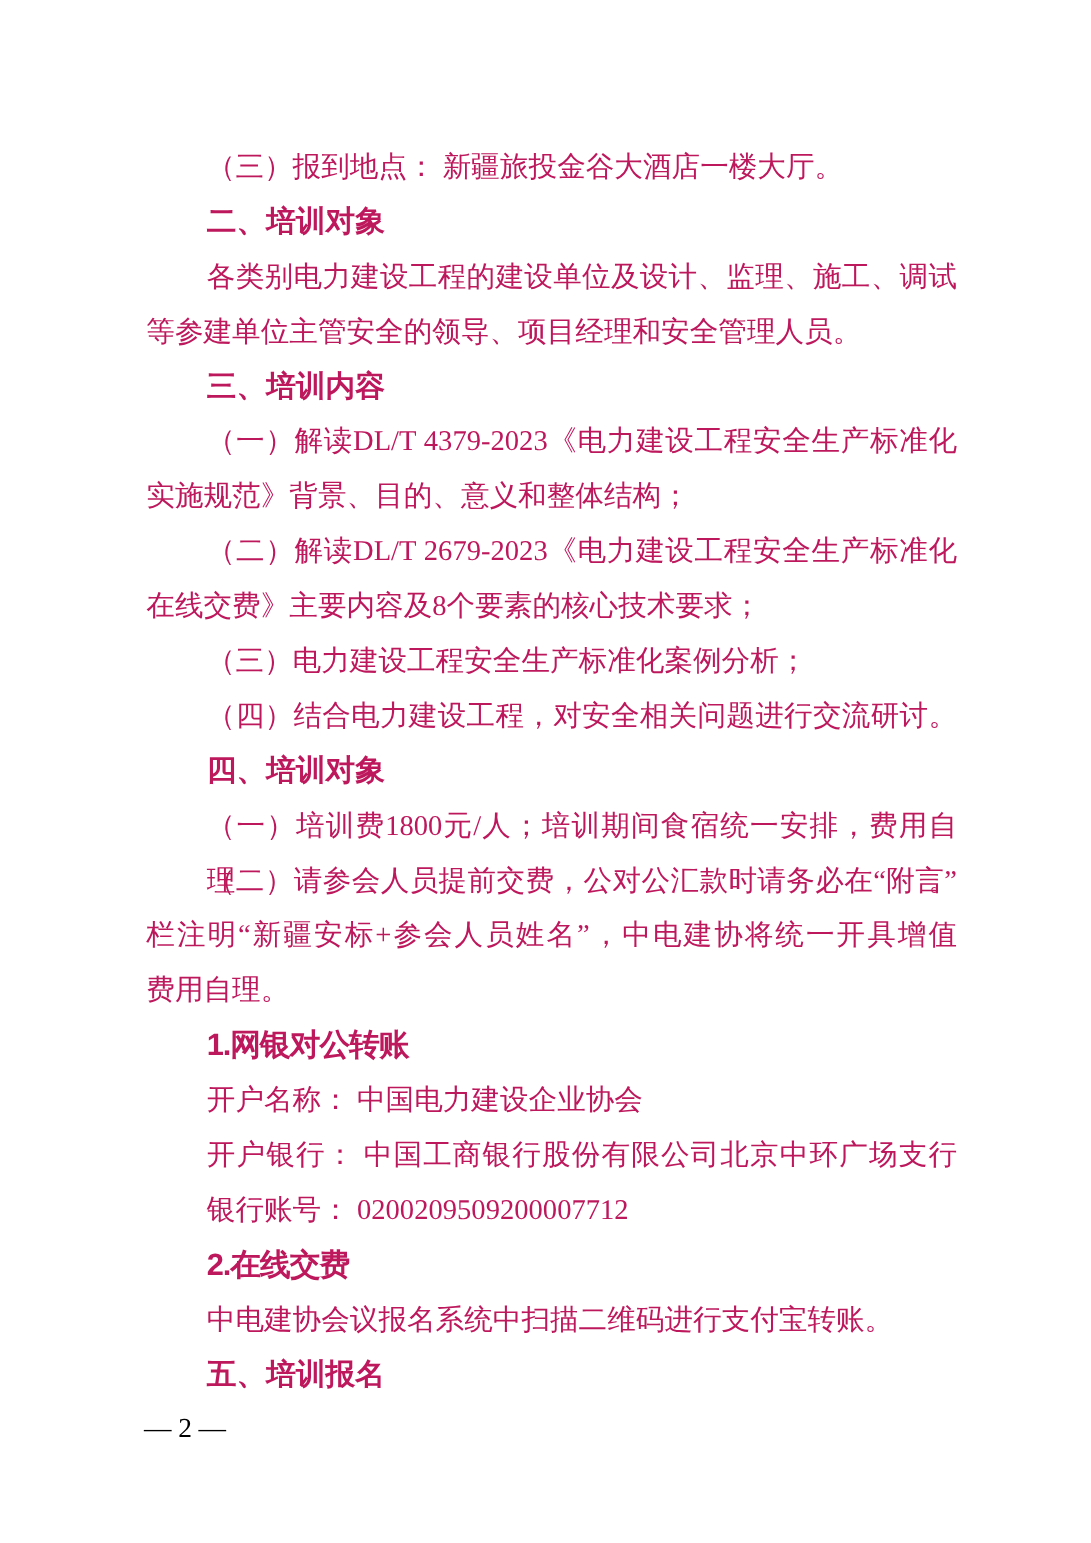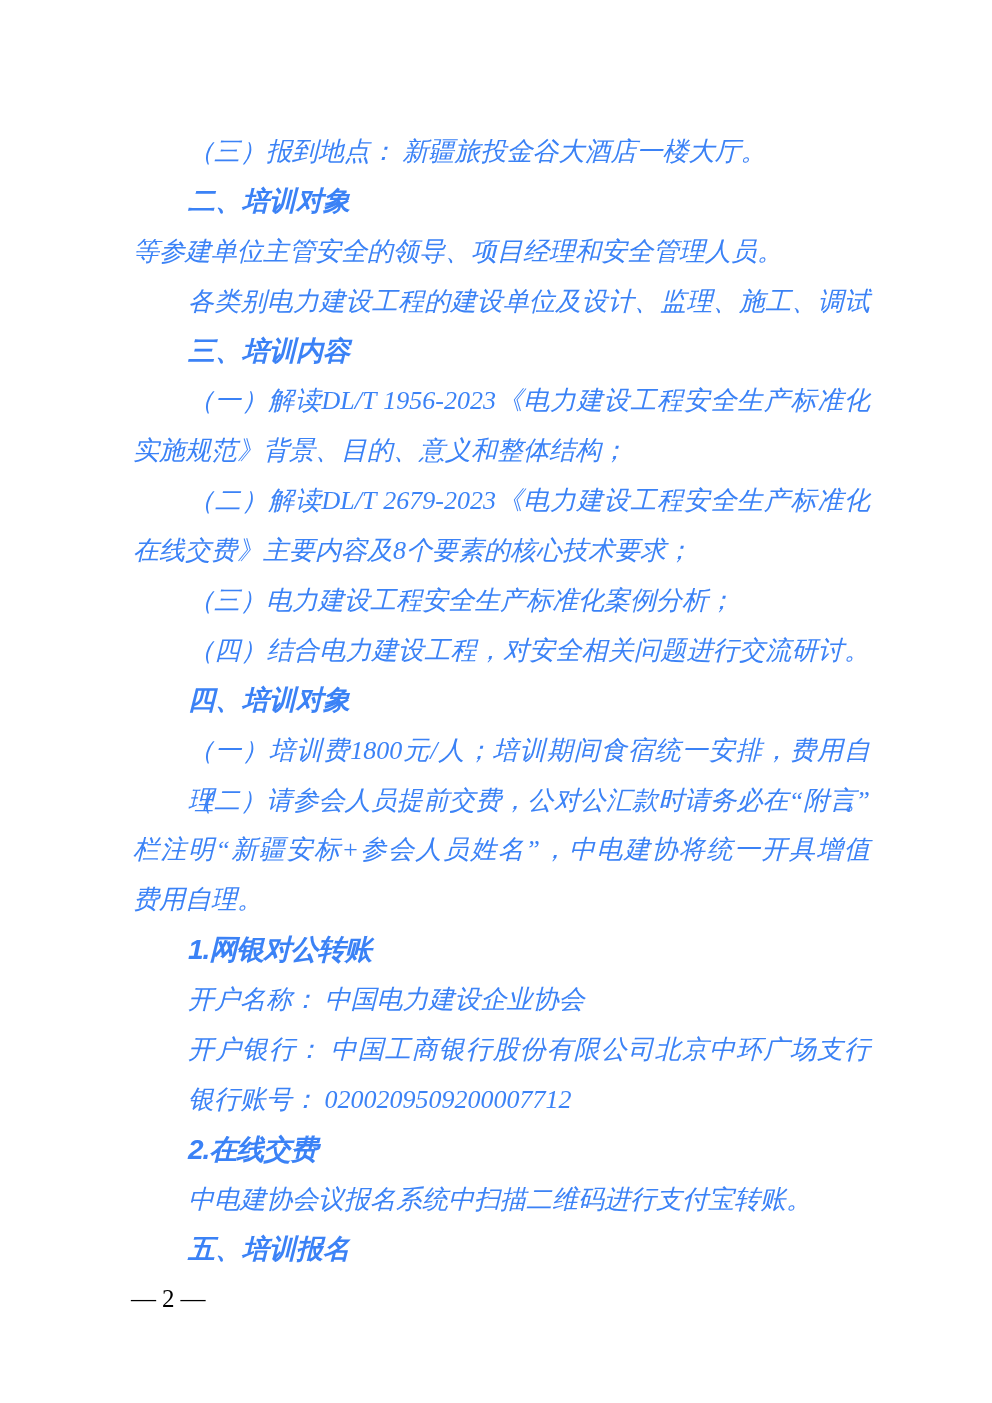--- a/index.html
+++ b/index.html
@@ -20,23 +20,22 @@
     left: 133px;
     top: 0;
     width: 737px;
     padding-top: 127px;
   }
   .line {
     height: 49.9px;
     line-height: 49.9px;
     font-size: 26px;
     font-family: "Liberation Serif", "DejaVu Serif", serif;
-    color: #3b82f6;
+    color: #be185d;
     text-align: left;
-    font-style: italic;
   }
   .line.heading {
     font-family: "Liberation Sans", "DejaVu Sans", sans-serif;
     font-weight: bold;
     font-size: 27px;
   }
   .line.subheading {
     font-family: "Liberation Sans", "DejaVu Sans", sans-serif;
     font-weight: bold;
     font-size: 28px;
@@ -60,24 +59,24 @@
     color: #000000;
   }
 </style>
 </head>
 <body>
 
 <div class="page">
   <div class="doc-body" id="doc-body">
       <div class="line body indent">（三）报到地点： 新疆旅投金谷大酒店一楼大厅。</div>
       <div class="line heading indent">二、培训对象</div>
+      <div class="line body indent justify">各类别电力建设工程的建设单位及设计、监理、施工、调试</div>
       <div class="line body">等参建单位主管安全的领导、项目经理和安全管理人员。</div>
-      <div class="line body indent justify">各类别电力建设工程的建设单位及设计、监理、施工、调试</div>
       <div class="line heading indent">三、培训内容</div>
-      <div class="line body indent justify">（一）解读DL/T 1956-2023《电力建设工程安全生产标准化</div>
+      <div class="line body indent justify">（一）解读DL/T 4379-2023《电力建设工程安全生产标准化</div>
       <div class="line body">实施规范》背景、目的、意义和整体结构；</div>
       <div class="line body indent justify">（二）解读DL/T 2679-2023《电力建设工程安全生产标准化</div>
       <div class="line body">在线交费》主要内容及8个要素的核心技术要求；</div>
       <div class="line body indent">（三）电力建设工程安全生产标准化案例分析；</div>
       <div class="line body indent justify">（四）结合电力建设工程，对安全相关问题进行交流研讨。</div>
       <div class="line heading indent">四、培训对象</div>
       <div class="line body indent justify">（一）培训费1800元/人；培训期间食宿统一安排，费用自理。</div>
       <div class="line body indent justify">（二）请参会人员提前交费，公对公汇款时请务必在“附言”</div>
       <div class="line body justify">栏注明“新疆安标+参会人员姓名”，中电建协将统一开具增值</div>
       <div class="line body">费用自理。</div>

